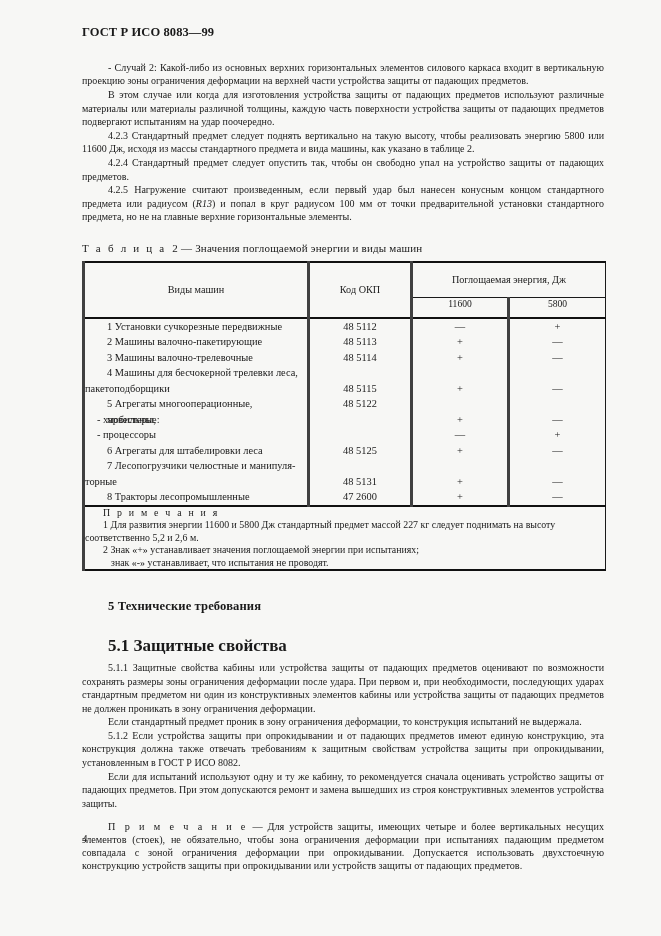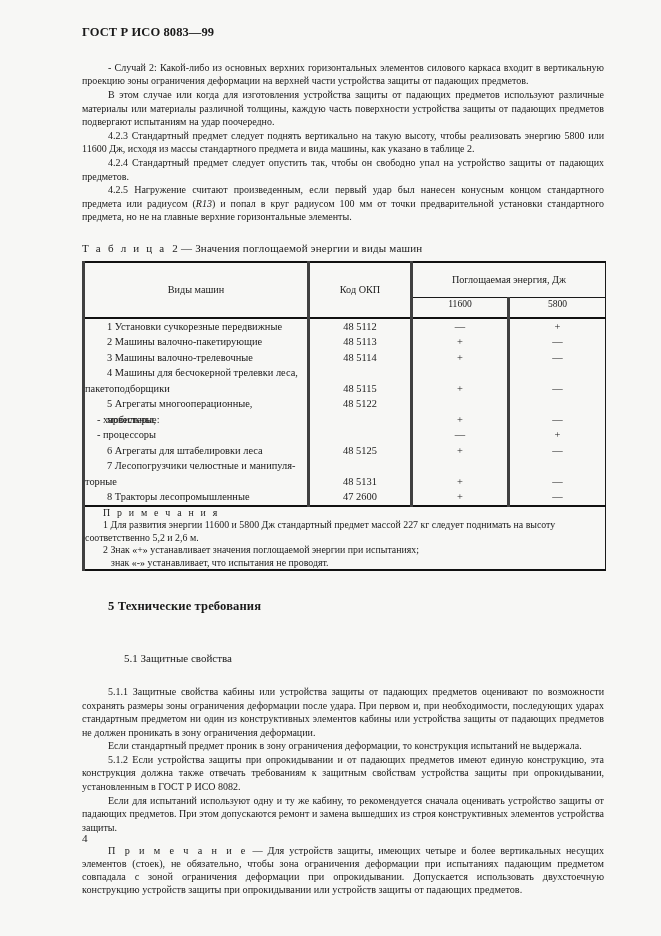--- a/index.html
+++ b/index.html
@@ -112,23 +112,23 @@
   .notes-line.ind2 { padding-left: 26px; }
 
   h2.sec-head {
     font-size: 12.6px;
     font-weight: bold;
     margin: 0;
     padding-left: 26px;
     letter-spacing: 0.1px;
   }
   h3.sub-head {
-    font-size: 11px;
-    font-weight: normal;
-    margin: 16px;
+    font-size: 17px;
+    font-weight: bold;
+    margin: 0;
     padding-left: 26px;
   }
   p.note-para {
     font-size: 10.2px;
     line-height: 12.8px;
     text-align: justify;
     margin: 0;
     text-indent: 26px;
   }
   .page-num {

